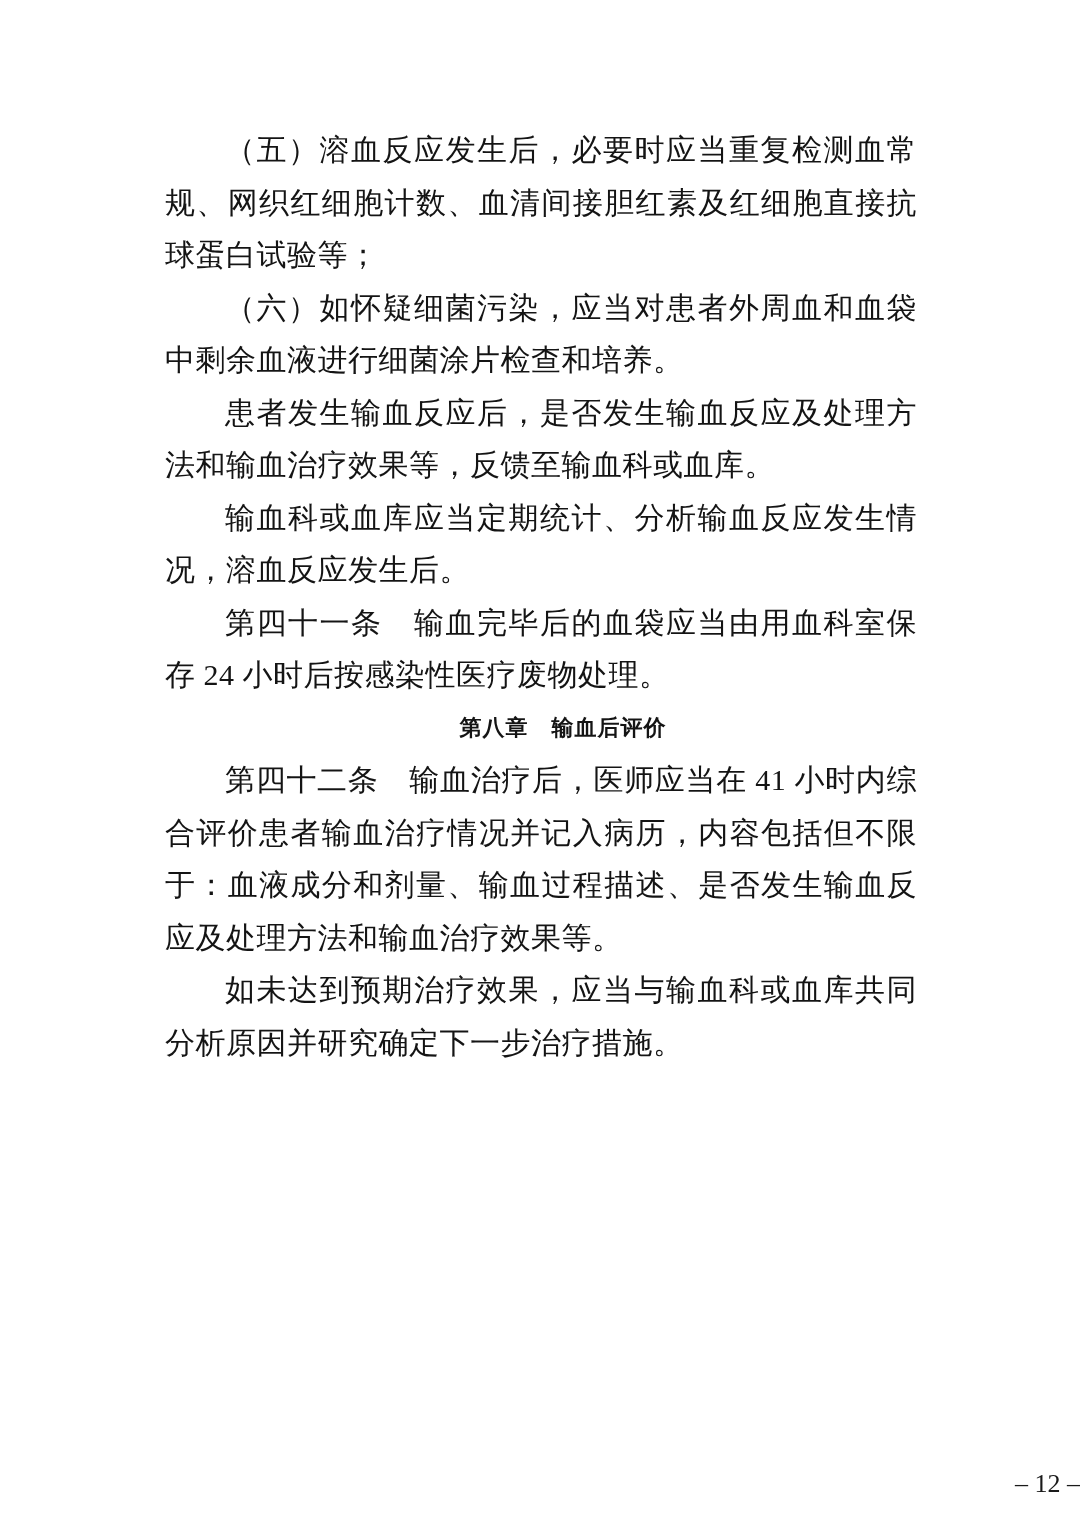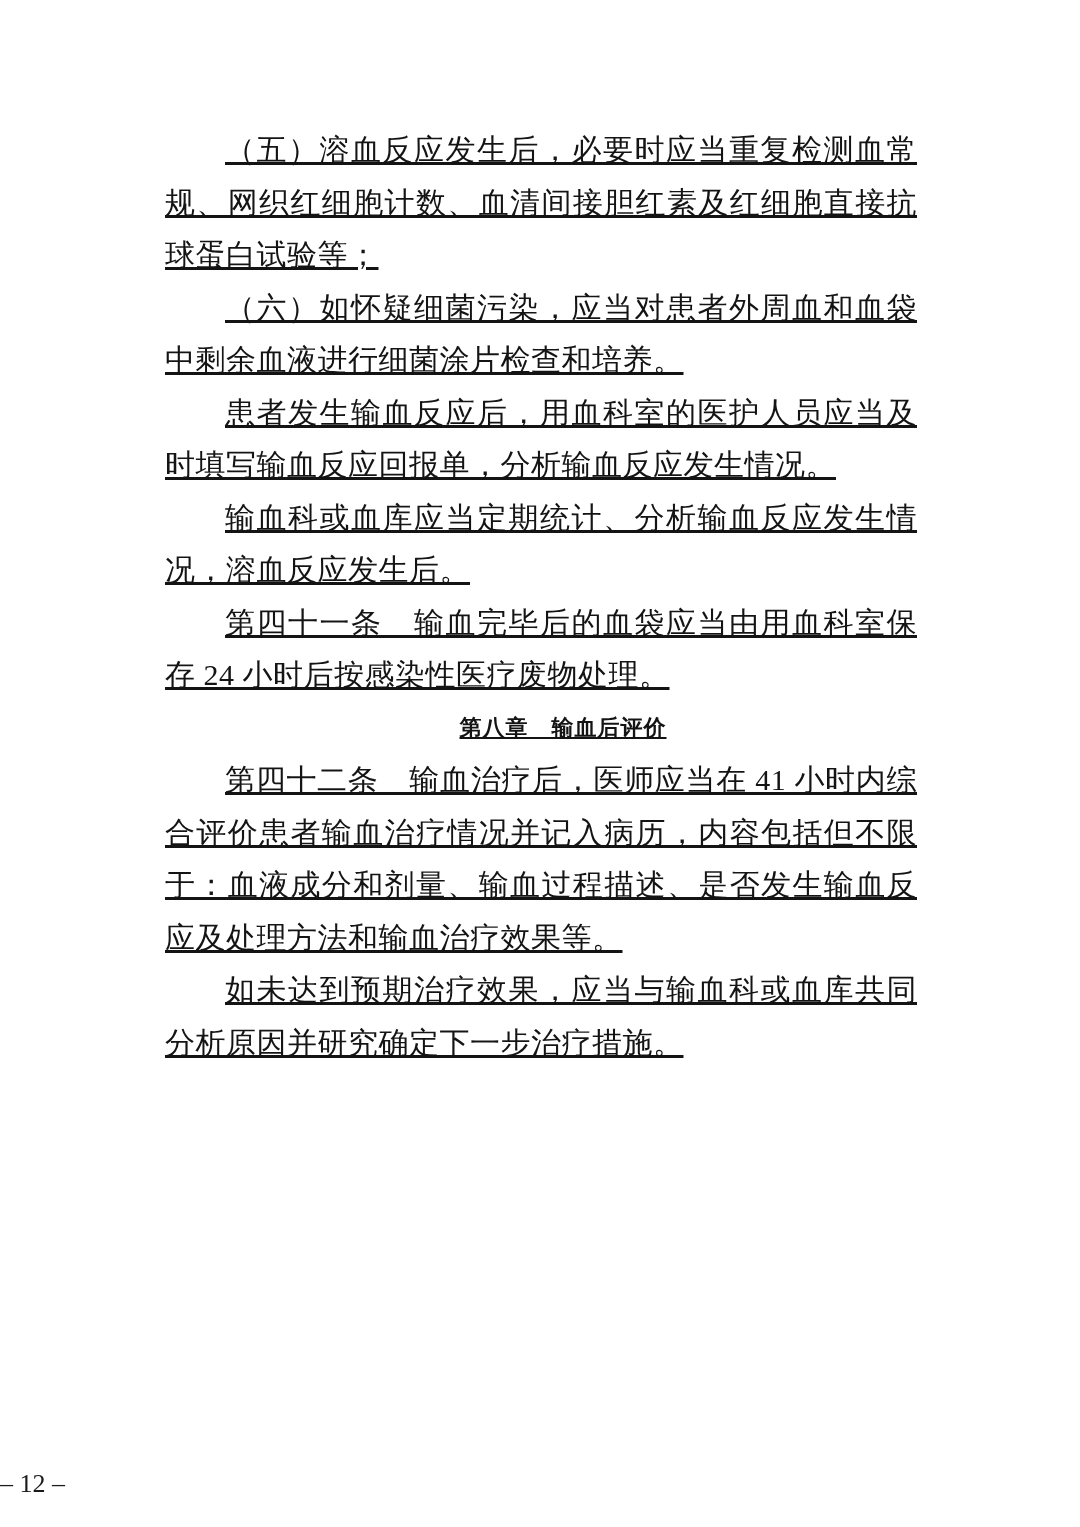--- a/index.html
+++ b/index.html
@@ -25,52 +25,51 @@
     font-size: 30px;
     line-height: 52.5px;
     text-align: justify;
     text-justify: inter-ideograph;
     letter-spacing: 0.5px;
   }
   .content p {
     margin: 0;
     padding: 0;
     text-indent: 2em;
-    text-decoration: underline;
   }
   .chapter-heading {
     margin: 53px 0;
     text-align: center;
     text-indent: 0;
     font-family: "Liberation Sans", "DejaVu Sans", sans-serif;
     font-weight: bold;
     font-size: 22px;
     line-height: 52.5px;
     letter-spacing: 1px;
   }
   .footer {
     position: absolute;
     left: 0;
     right: 0;
     bottom: 28px;
-    text-align: left;
+    text-align: right;
     font-size: 26px;
     line-height: 30px;
     color: #1a1a1a;
     font-family: "Liberation Serif", "DejaVu Serif", serif;
   }
 </style>
 </head>
 <body>
 
 <div class="page">
   <main class="content">
     <p>（五）溶血反应发生后，必要时应当重复检测血常规、网织红细胞计数、血清间接胆红素及红细胞直接抗球蛋白试验等；</p>
     <p>（六）如怀疑细菌污染，应当对患者外周血和血袋中剩余血液进行细菌涂片检查和培养。</p>
-    <p>患者发生输血反应后，用血科室的医护人员应当及时填写输血反应回报单，分析输血反应发生情况。</p>
+    <p>患者发生输血反应后，是否发生输血反应及处理方法和输血治疗效果等，反馈至输血科或血库。</p>
     <p>输血科或血库应当定期统计、分析输血反应发生情况，溶血反应发生后。</p>
     <p>第四十一条　输血完毕后的血袋应当由用血科室保存 24 小时后按感染性医疗废物处理。</p>
 
     <p class="chapter-heading">第八章　输血后评价</p>
 
     <p>第四十二条　输血治疗后，医师应当在 41 小时内综合评价患者输血治疗情况并记入病历，内容包括但不限于：血液成分和剂量、输血过程描述、是否发生输血反应及处理方法和输血治疗效果等。</p>
     <p>如未达到预期治疗效果，应当与输血科或血库共同分析原因并研究确定下一步治疗措施。</p>
   </main>
 
   <footer class="footer">

